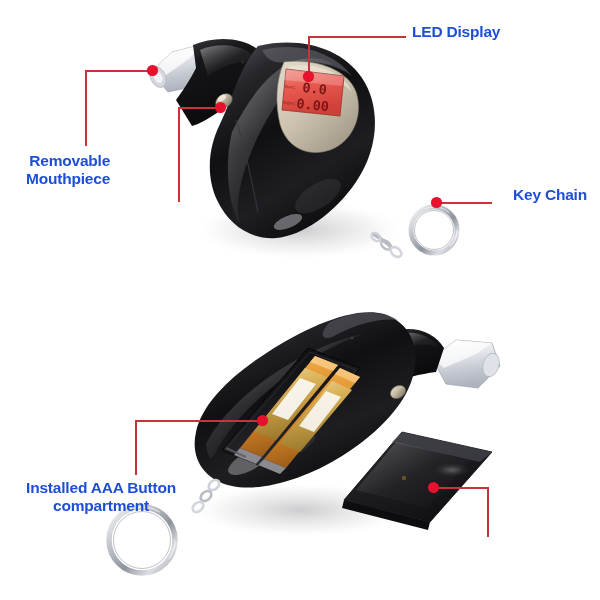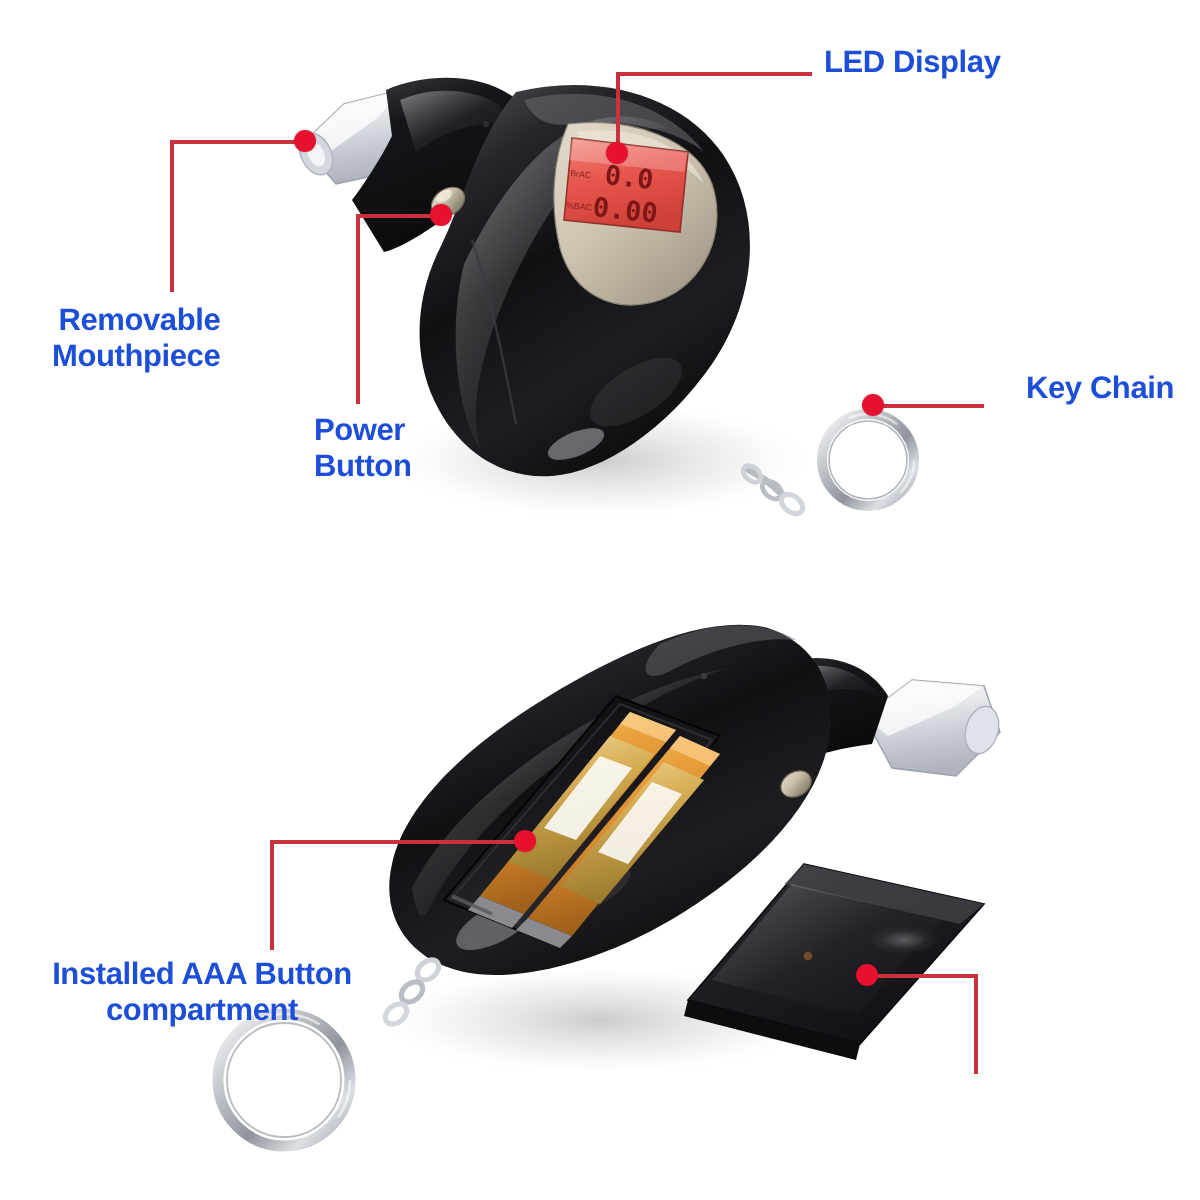--- a/index.html
+++ b/index.html
@@ -357,19 +357,17 @@
   <div class="ln v ln-bc-v"></div>
   <div class="dot dot-bc"></div>
 
   <div class="ln h ln-bv-h"></div>
   <div class="ln v ln-bv-v"></div>
   <div class="dot dot-bv"></div>
 
   <div class="label lbl-led">LED Display</div>
   <div class="label lbl-mouth">Removable
 Mouthpiece</div>
-  <div class="label lbl-power">Power
-Button</div>
   <div class="label lbl-key">Key Chain</div>
   <div class="label lbl-battcomp">Installed AAA Button
 compartment</div>
 
 </div>
 
 </body></html>

